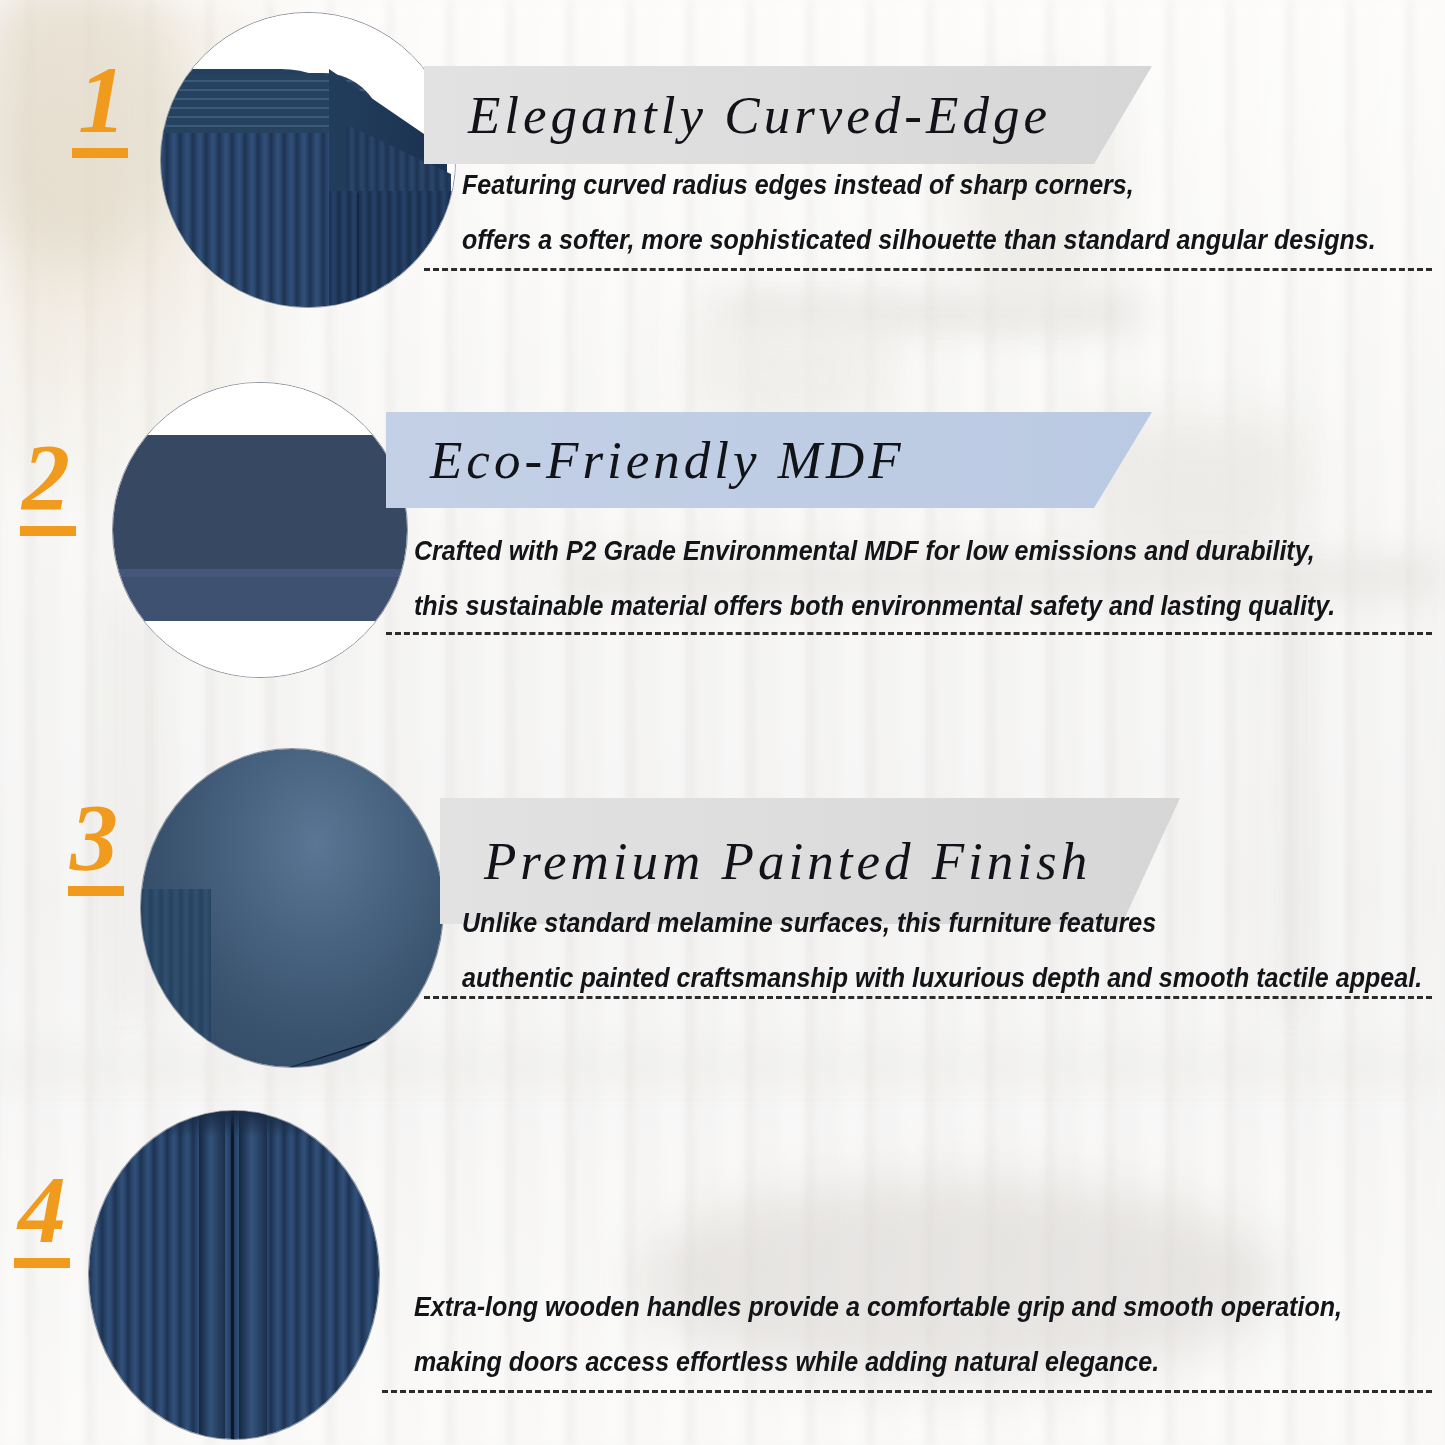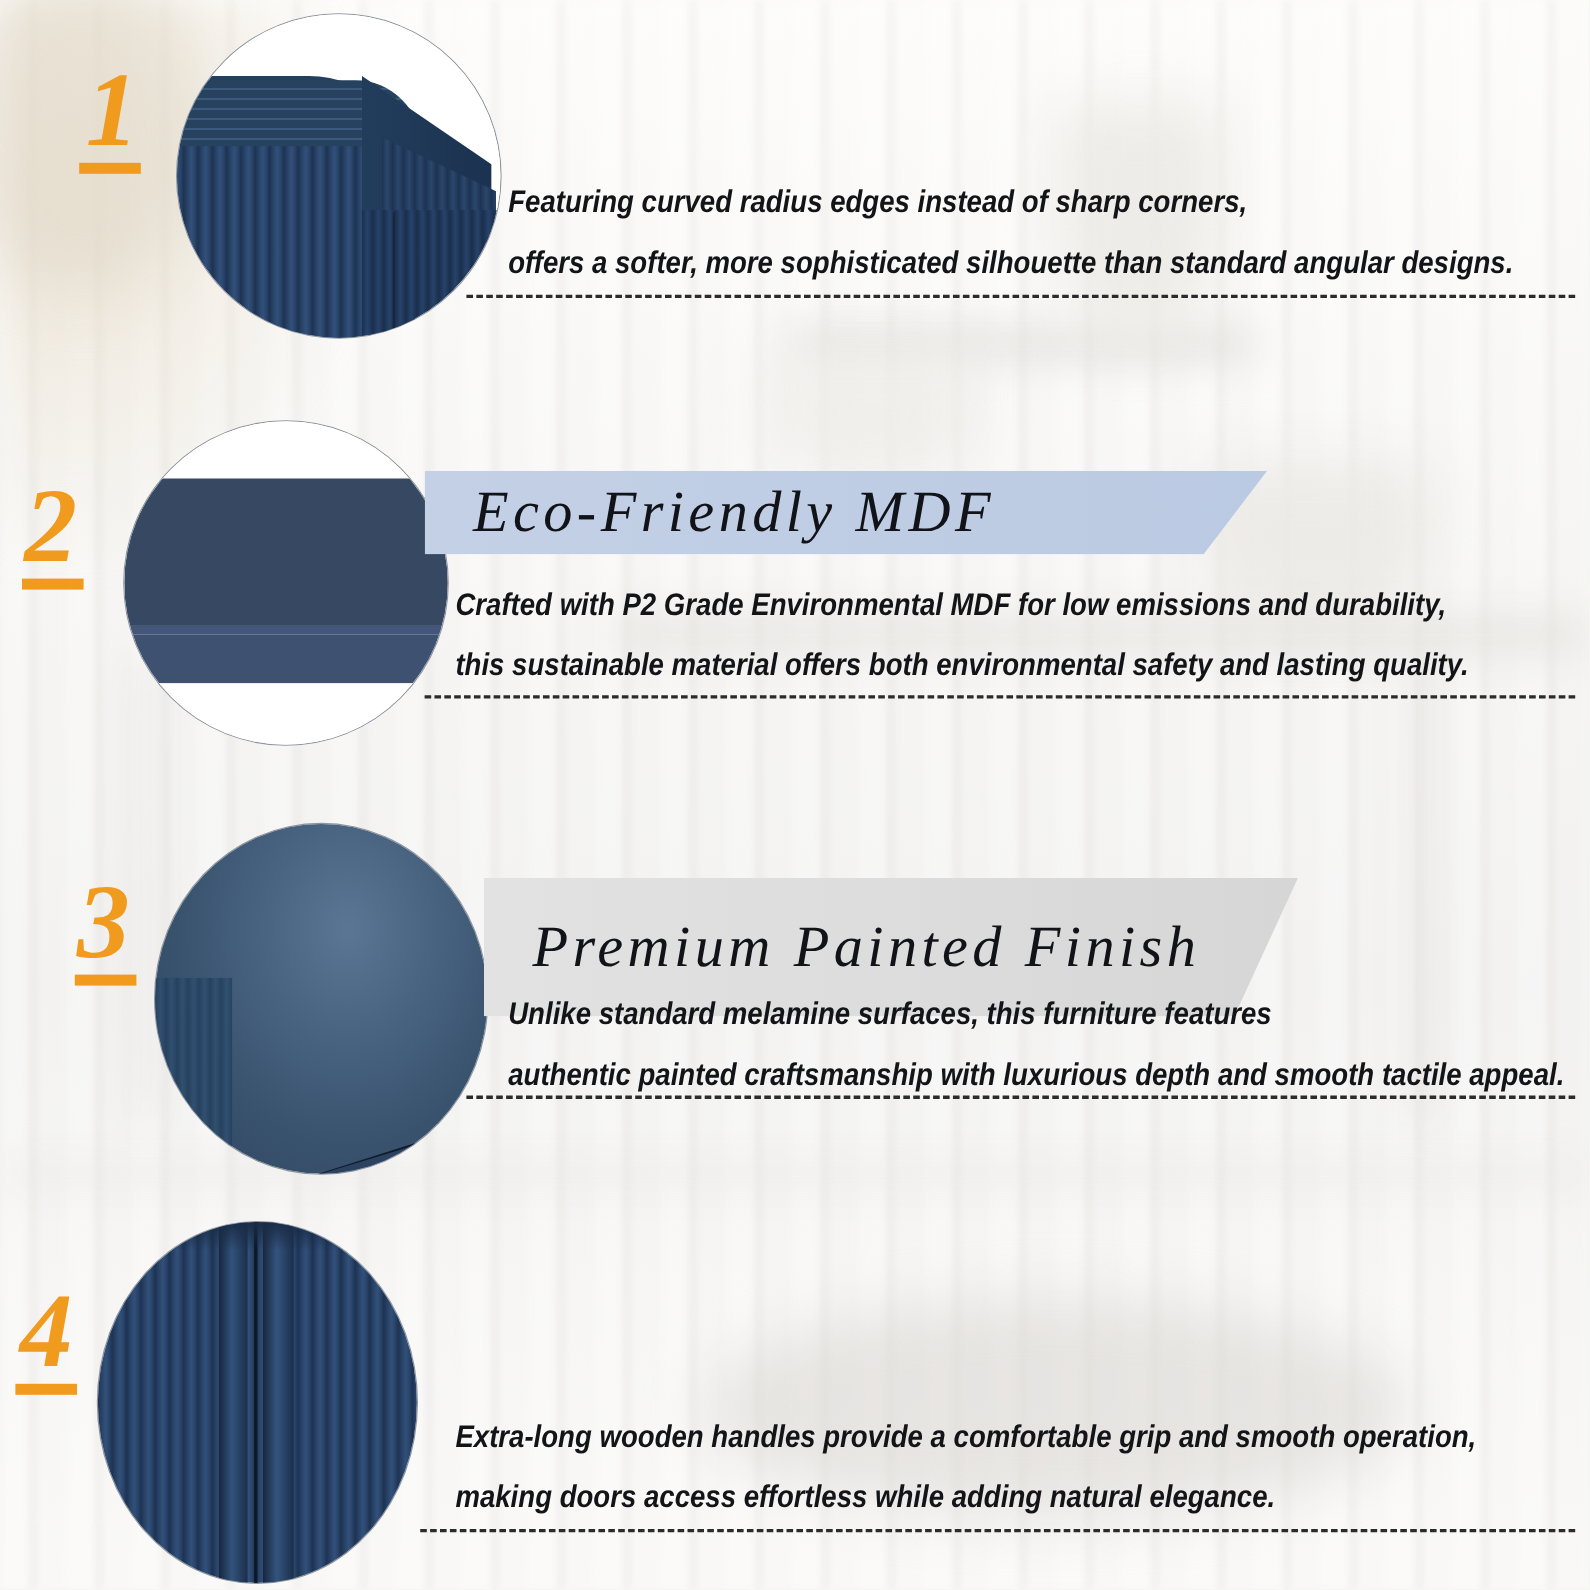--- a/index.html
+++ b/index.html
@@ -153,20 +153,23 @@
     <div style="position:absolute;left:186px;top:96px;width:104px;height:112px;
                 background:repeating-linear-gradient(90deg,
                   #1d3353 0px,#2b476c 5px,#1d3353 10px);
                 clip-path:polygon(0 14%,100% 58%,100% 100%,0 100%);"></div>
     <div style="position:absolute;left:168px;top:178px;width:130px;height:130px;
                 background:repeating-linear-gradient(90deg,
                   #1a2f4d 0px,#27426a 5px,#1a2f4d 10px);"></div>
     <div style="position:absolute;left:196px;top:180px;width:2px;height:128px;background:#16283f;"></div>
   </div>
 
+  <div class="banner grey" style="left:424px;top:66px;width:728px;height:98px;">
+    <span class="title">Elegantly Curved-Edge</span>
+  </div>
 
   <div class="body" style="left:462px;top:168px;">
     <span class="ln">Featuring curved radius edges instead of sharp corners,</span>
     <span class="ln">offers a softer, more sophisticated silhouette than standard angular designs.</span>
   </div>
 
   <div class="rule" style="left:424px;top:268px;width:1008px;"></div>
 </div>
 
 <div class="section sec2">
@@ -174,21 +177,21 @@
   <div class="num" style="left:22px;top:62px;">2</div>
   <div class="numbar" style="left:20px;top:158px;"></div>
 
   <div class="bubble" style="left:112px;top:14px;width:296px;height:296px;">
     <div style="position:absolute;inset:0;background:#ffffff;"></div>
     <div style="position:absolute;left:0;top:52px;width:296px;height:134px;background:#374863;"></div>
     <div style="position:absolute;left:0;top:186px;width:296px;height:8px;background:#44577a;"></div>
     <div style="position:absolute;left:0;top:194px;width:296px;height:44px;background:#3f5171;"></div>
   </div>
 
-  <div class="banner blue" style="left:386px;top:60px;width:766px;height:76px;">
+  <div class="banner blue" style="left:386px;top:44px;width:766px;height:96px;">
     <span class="title">Eco-Friendly MDF</span>
   </div>
 
   <div class="body" style="left:414px;top:166px;">
     <span class="ln">Crafted with P2 Grade Environmental MDF for low emissions and durability,</span>
     <span class="ln">this sustainable material offers both environmental safety and lasting quality.</span>
   </div>
 
   <div class="rule" style="left:386px;top:264px;width:1046px;"></div>
 </div>

